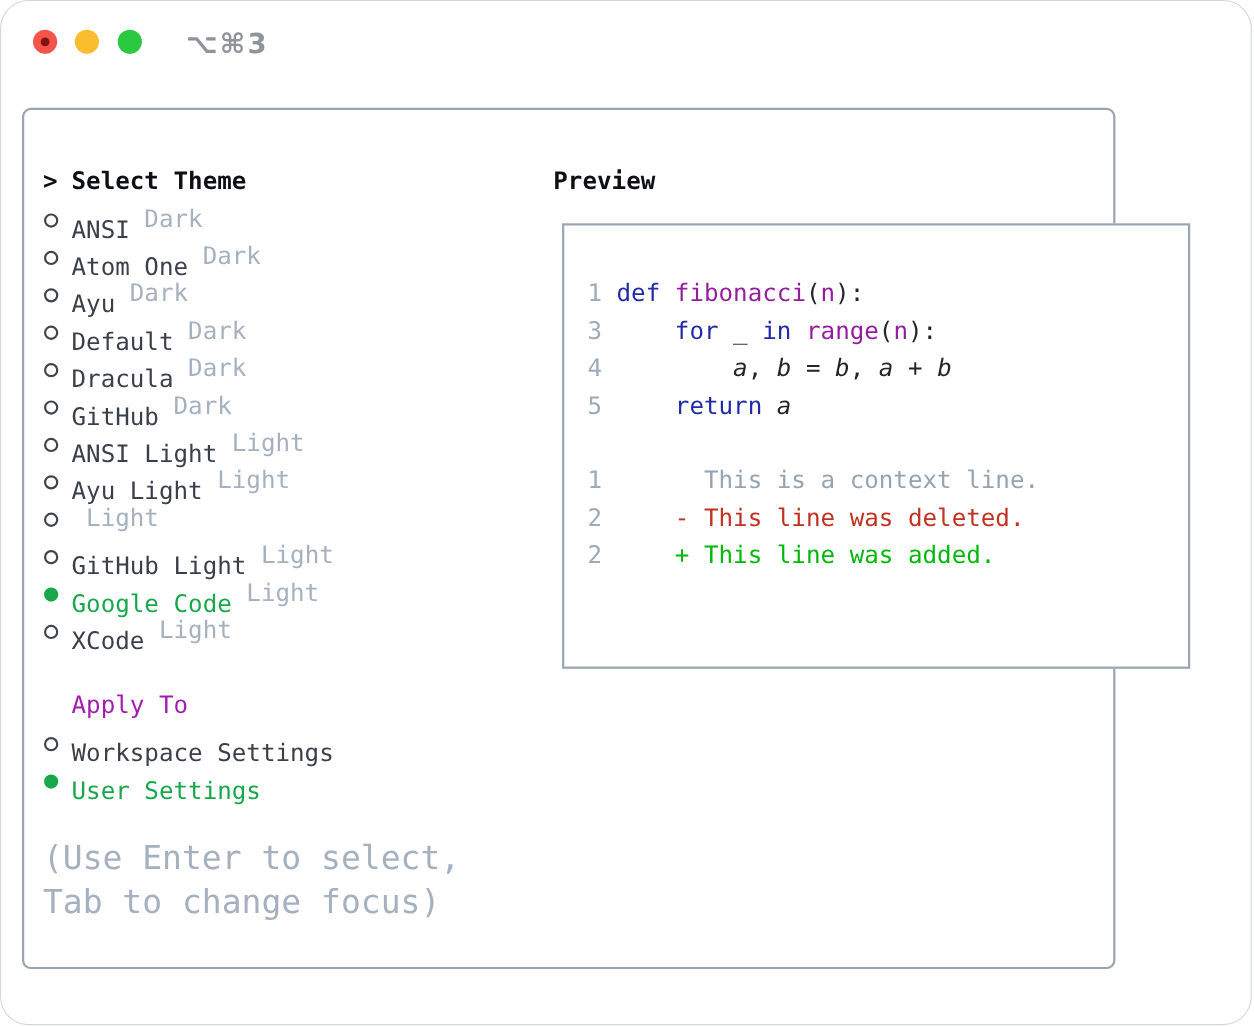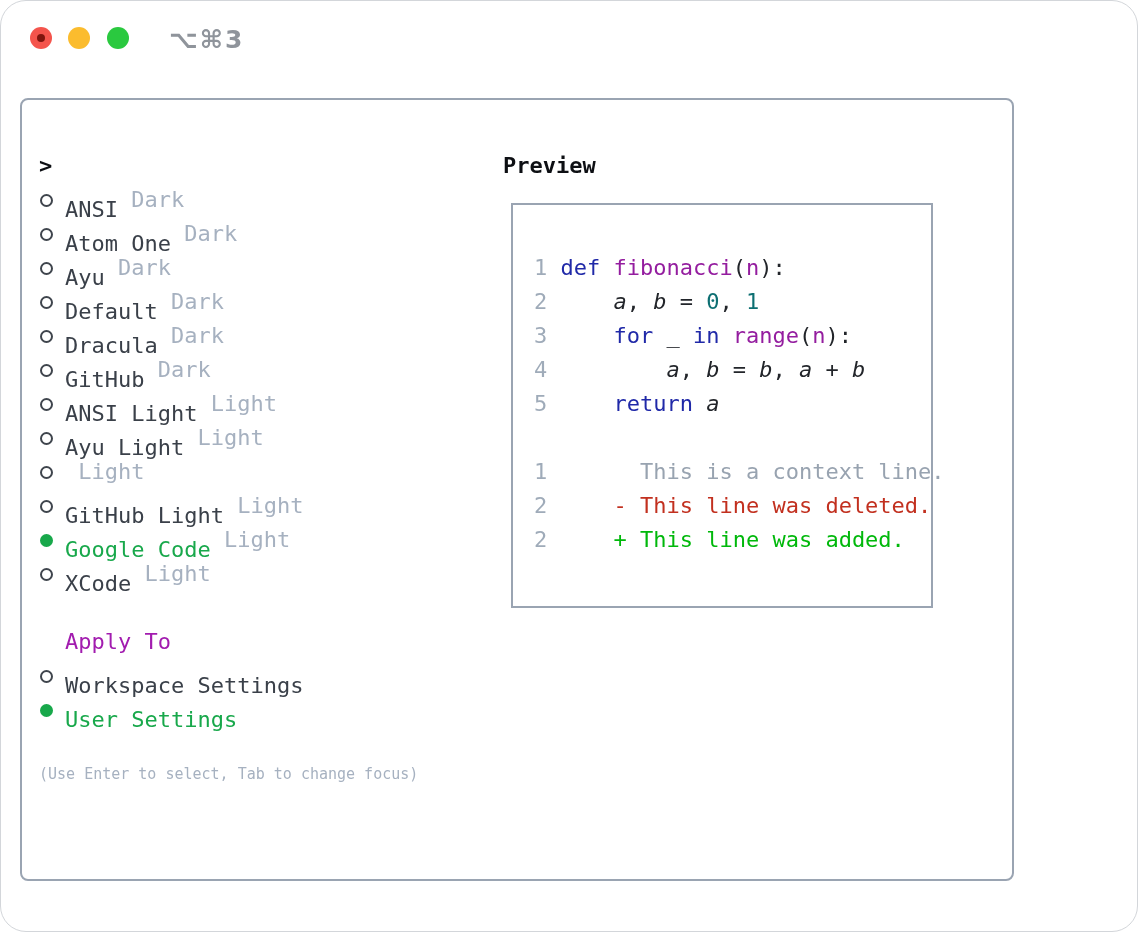--- a/index.html
+++ b/index.html
@@ -24,24 +24,24 @@
   .circ{width:13px;height:13px;border:2px solid #3f454d;border-radius:50%;margin-left:1px;box-sizing:border-box;}
   .circ.sel{background:var(--sel);border-color:var(--sel);}
   .hdr{font-weight:700;color:#0d0f13;}
   .hdr2{color:#a21caf;}
   .left{position:absolute;left:17px;top:49px;width:460px;}
   .nm{color:var(--list);margin-top:20px;}
   .vr{color:var(--muted);}
   .selrow .nm{color:var(--sel);text-align:center;}
   .optrow .nm{color:var(--list);}
   .optrow.selrow .nm{color:var(--sel);}
-  .hint{width:440px;font-size:15px;line-height:26px;color:var(--muted);white-space:normal;}
+  .hint{width:440px;font-size:30px;line-height:40px;color:var(--muted);white-space:normal;}
   
   .right{position:absolute;left:481px;top:49px;}
-  .preview-box{position:absolute;left:8px;top:54px;width:422px;height:405px;border:2px solid var(--border);
+  .preview-box{position:absolute;left:8px;top:54px;width:571px;height:405px;border:2px solid var(--border);
                box-sizing:border-box;padding:12px 0 0 21px;background:#fff;}
   .cl{height:34px;line-height:34px;font-size:22px;white-space:pre;}
   .ln{display:inline-block;width:2ch;color:var(--ln);}
   .kw{color:var(--kw);}
   .typ{color:var(--typ);}
   .lit{color:var(--lit);}
   .pln{color:var(--pln);}
   .var{color:var(--pln);font-style:italic;}
   .ctx{color:var(--ctx);}
   .del{color:var(--del);}
@@ -59,20 +59,21 @@
     <span class="light yellow"></span>
     <span class="light green"></span>
     <span class="title">⌥⌘3</span>
   </div>
 
   <div class="panel">
 
     <div class="left">
       <div class="row">
         <span class="marker arrow">&gt;</span>
+        <span class="hdr">Select Theme</span>
       </div>
       <div id="theme-list">
           <div class="row optrow"><span class="marker"><span class="circ"></span></span><span class="nm">ANSI</span><span class="vr"> Dark</span></div>
           <div class="row optrow"><span class="marker"><span class="circ"></span></span><span class="nm">Atom One</span><span class="vr"> Dark</span></div>
           <div class="row optrow"><span class="marker"><span class="circ"></span></span><span class="nm">Ayu</span><span class="vr"> Dark</span></div>
           <div class="row optrow"><span class="marker"><span class="circ"></span></span><span class="nm">Default</span><span class="vr"> Dark</span></div>
           <div class="row optrow"><span class="marker"><span class="circ"></span></span><span class="nm">Dracula</span><span class="vr"> Dark</span></div>
           <div class="row optrow"><span class="marker"><span class="circ"></span></span><span class="nm">GitHub</span><span class="vr"> Dark</span></div>
           <div class="row optrow"><span class="marker"><span class="circ"></span></span><span class="nm">ANSI Light</span><span class="vr"> Light</span></div>
           <div class="row optrow"><span class="marker"><span class="circ"></span></span><span class="nm">Ayu Light</span><span class="vr"> Light</span></div>
@@ -95,21 +96,20 @@
     </div>
 
     <div class="right">
       <div class="row">
         <span class="hdr">Preview</span>
       </div>
       <div class="preview-box">
         <div class="cl"></div>
         <div id="code-lines">
             <div class="cl"><span class="ln">1</span><span class="kw">def</span><span class="pln"> </span><span class="typ">fibonacci</span><span class="pln">(</span><span class="typ">n</span><span class="pln">):</span></div>
-            <div class="cl"><span class="ln">2</span><span class="pln">    </span><span class="var">a</span><span class="pln">, </span><span class="var">b</span><span class="pln"> = </span><span class="lit">0</span><span class="pln">, </span><span class="lit">1</span></div>
             <div class="cl"><span class="ln">3</span><span class="pln">    </span><span class="kw">for</span><span class="pln"> _ </span><span class="kw">in</span><span class="pln"> </span><span class="typ">range</span><span class="pln">(</span><span class="typ">n</span><span class="pln">):</span></div>
             <div class="cl"><span class="ln">4</span><span class="pln">        </span><span class="var">a</span><span class="pln">, </span><span class="var">b</span><span class="pln"> = </span><span class="var">b</span><span class="pln">, </span><span class="var">a</span><span class="pln"> + </span><span class="var">b</span></div>
             <div class="cl"><span class="ln">5</span><span class="pln">    </span><span class="kw">return</span><span class="pln"> </span><span class="var">a</span></div>
           </div>
         <div class="cl"></div>
         <div id="diff-lines">
             <div class="cl"><span class="ln">1</span><span class="ctx">      This is a context line.</span></div>
             <div class="cl"><span class="ln">2</span><span class="del">    - This line was deleted.</span></div>
             <div class="cl"><span class="ln">2</span><span class="add">    + This line was added.</span></div>
           </div>

